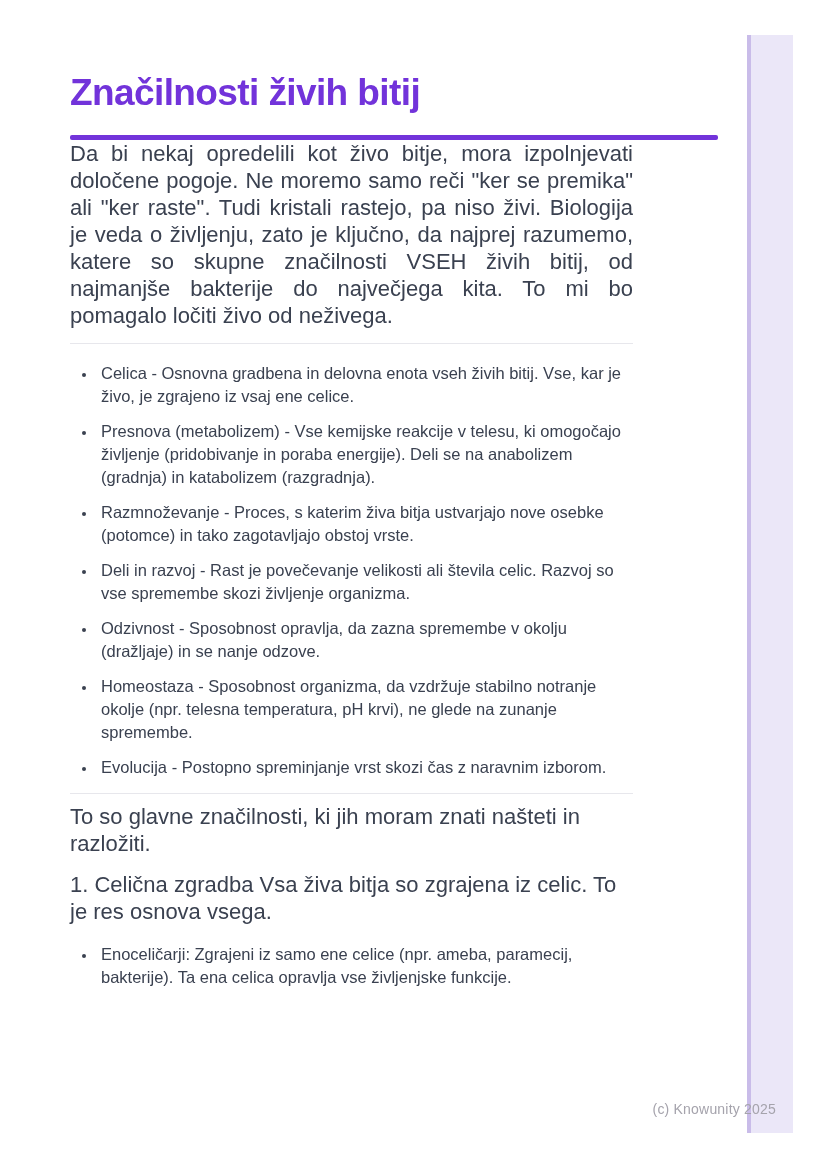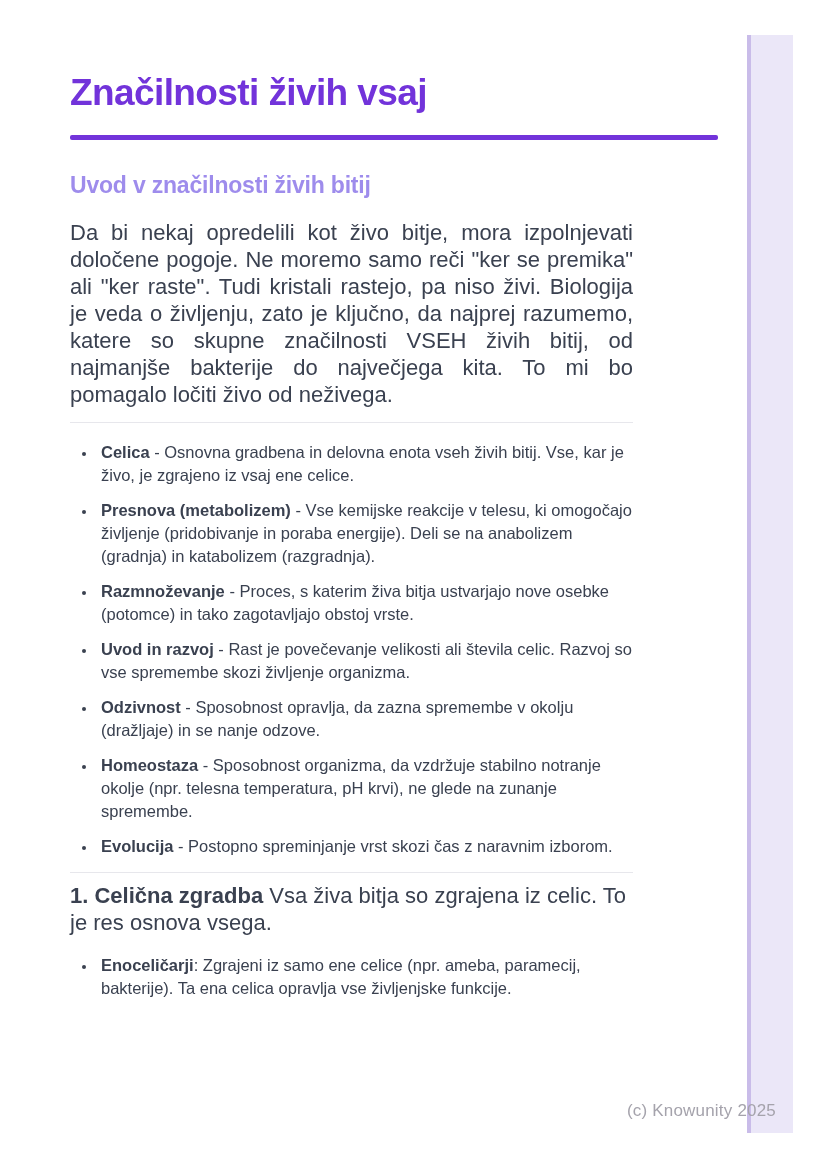--- a/index.html
+++ b/index.html
@@ -47,53 +47,53 @@
   ul.bullet-list li{
     font-size:16.5px;line-height:23px;color:var(--text);
     margin-bottom:12px;padding-left:4px;
   }
   ul.bullet-list li::marker{color:var(--text);font-size:14px;}
   hr.divider{
     border:none;border-top:1px solid var(--divider);
     width:563px;margin:14px 0 9px 0;
   }
   p.numbered{}
-  strong{font-weight:700;}
+  strong{font-weight:400;}
   .footer{
     position:absolute;top:1101px;right:52px;z-index:3;
-    font-size:17px;color:var(--muted);letter-spacing:0.2px;
+    font-size:14px;color:var(--muted);letter-spacing:0.2px;
   }
 </style>
 </head>
 <body>
 
 <div class="sheet">
   <div class="side-strip"></div>
   <main class="content">
-    <h1>Značilnosti živih vsaj</h1>
+    <h1>Značilnosti živih bitij</h1>
     <div class="title-rule"></div>
     <div id="sections">
         <section>
-          <h2>Uvod v značilnosti živih bitij</h2>
           <p class="body-text">Da bi nekaj opredelili kot živo bitje, mora izpolnjevati določene pogoje. Ne moremo samo reči "ker se premika" ali "ker raste". Tudi kristali rastejo, pa niso živi. Biologija je veda o življenju, zato je ključno, da najprej razumemo, katere so skupne značilnosti VSEH živih bitij, od najmanjše bakterije do največjega kita. To mi bo pomagalo ločiti živo od neživega.</p>
         </section>
         <hr class="divider">
         <section>
           <ul class="bullet-list">
             <li><strong>Celica</strong><span> - Osnovna gradbena in delovna enota vseh živih bitij. Vse, kar je živo, je zgrajeno iz vsaj ene celice.</span></li>
             <li><strong>Presnova (metabolizem)</strong><span> - Vse kemijske reakcije v telesu, ki omogočajo življenje (pridobivanje in poraba energije). Deli se na anabolizem (gradnja) in katabolizem (razgradnja).</span></li>
             <li><strong>Razmnoževanje</strong><span> - Proces, s katerim živa bitja ustvarjajo nove osebke (potomce) in tako zagotavljajo obstoj vrste.</span></li>
-            <li><strong>Uvod in razvoj</strong><span> - Rast je povečevanje velikosti ali števila celic. Razvoj so vse spremembe skozi življenje organizma.</span></li>
+            <li><strong>Deli in razvoj</strong><span> - Rast je povečevanje velikosti ali števila celic. Razvoj so vse spremembe skozi življenje organizma.</span></li>
             <li><strong>Odzivnost</strong><span> - Sposobnost opravlja, da zazna spremembe v okolju (dražljaje) in se nanje odzove.</span></li>
             <li><strong>Homeostaza</strong><span> - Sposobnost organizma, da vzdržuje stabilno notranje okolje (npr. telesna temperatura, pH krvi), ne glede na zunanje spremembe.</span></li>
             <li><strong>Evolucija</strong><span> - Postopno spreminjanje vrst skozi čas z naravnim izborom.</span></li>
           </ul>
         </section>
         <hr class="divider">
         <section>
+          <p class="body-text">To so glavne značilnosti, ki jih moram znati našteti in razložiti.</p>
           <p class="body-text numbered"><strong>1. Celična zgradba</strong><span> Vsa živa bitja so zgrajena iz celic. To je res osnova vsega.</span></p>
           <ul class="bullet-list">
             <li><strong>Enoceličarji</strong><span>: Zgrajeni iz samo ene celice (npr. ameba, paramecij, bakterije). Ta ena celica opravlja vse življenjske funkcije.</span></li>
           </ul>
         </section>
       </div>
   </main>
   <div class="footer">(c) Knowunity 2025</div>
 </div>
 

